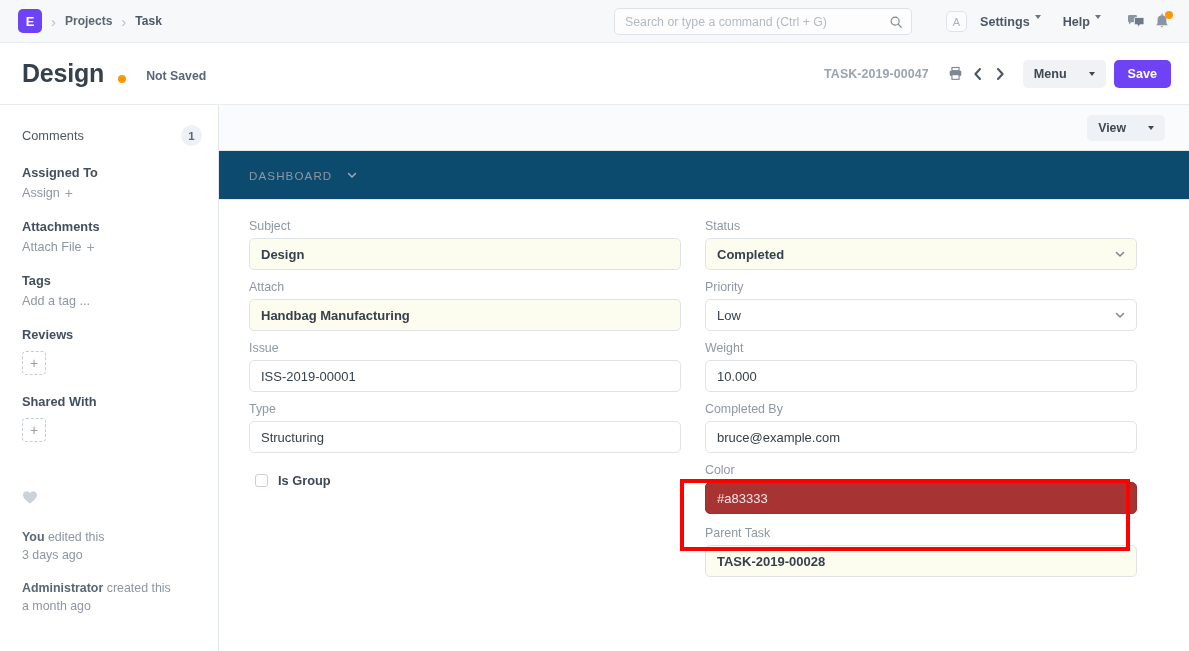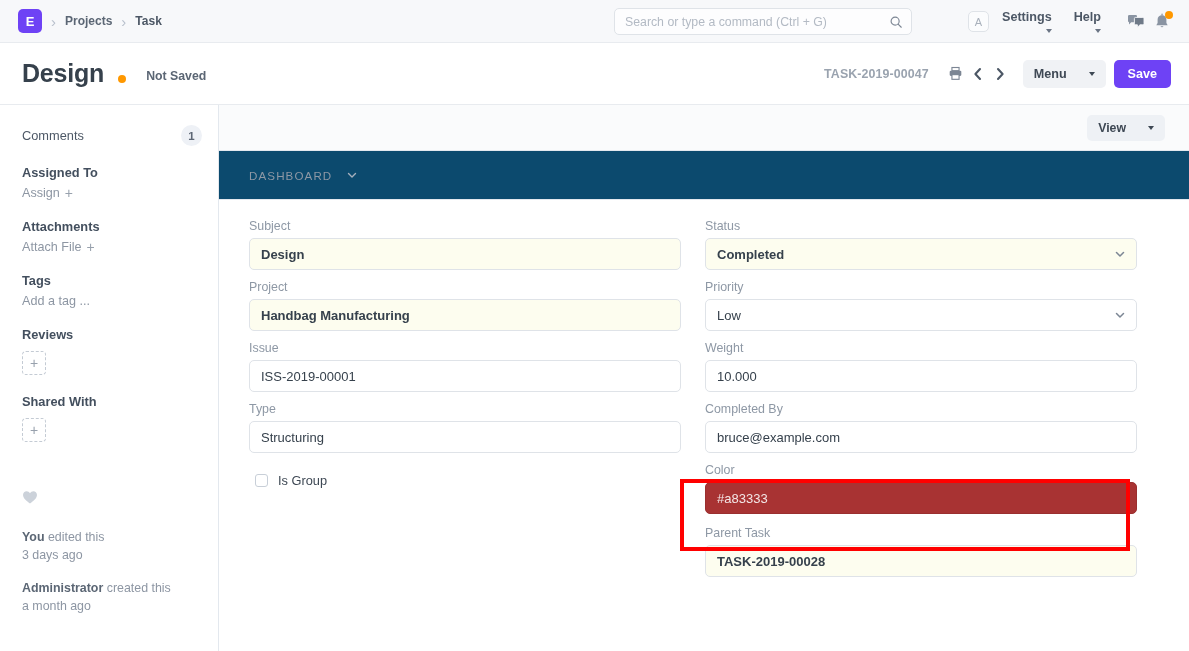--- a/index.html
+++ b/index.html
@@ -85,26 +85,25 @@
     display: flex; align-items: center; justify-content: center;
     font-size: 11px; color: #a8b0bb;
     background: #fbfcfd;
     margin-right: 13px;
   }
   .nav-link {
     font-size: 12.6px;
     font-weight: bold;
     color: #4c5765;
     display: flex;
-    align-items: flex-end;
+    align-items: flex-start;
     gap: 5px;
     margin-right: 22px;
     white-space: nowrap;
     cursor: pointer;
-    flex-direction: column;
   }
   .caret-d {
     width: 0; height: 0;
     border-left: 3.5px solid transparent;
     border-right: 3.5px solid transparent;
     border-top: 4.5px solid #6b7585;
     display: inline-block;
   }
   .nav-ico-btn {
     width: 26px; height: 26px;
@@ -357,21 +356,21 @@
     margin-top: 20px;
     padding-left: 6px;
   }
   .checkbox {
     width: 13px; height: 13px;
     border: 1px solid #c8cfd8;
     border-radius: 3px;
     background: #fff;
     cursor: pointer;
   }
-  .check-label { font-size: 12.8px; color: #3e4854; }
+  .check-label { font-size: 12.8px; color: #3e4854; font-weight: bold; }
 
   .control.color-val {
     background: #a83333;
     color: #f3e6e6;
     border-color: #9a2f2f;
     font-weight: normal;
   }
 
   
   .annot {
@@ -547,21 +546,21 @@
     <div class="form-area">
 
       <div class="col">
 
         <div class="field">
           <label class="field-label">Subject</label>
           <div class="control bold modified">Design</div>
         </div>
 
         <div class="field">
-          <label class="field-label">Project</label>
+          <label class="field-label">Attach</label>
           <div class="control bold modified">Handbag Manufacturing</div>
         </div>
 
         <div class="field">
           <label class="field-label">Issue</label>
           <div class="control">ISS-2019-00001</div>
         </div>
 
         <div class="field">
           <label class="field-label">Type</label>

